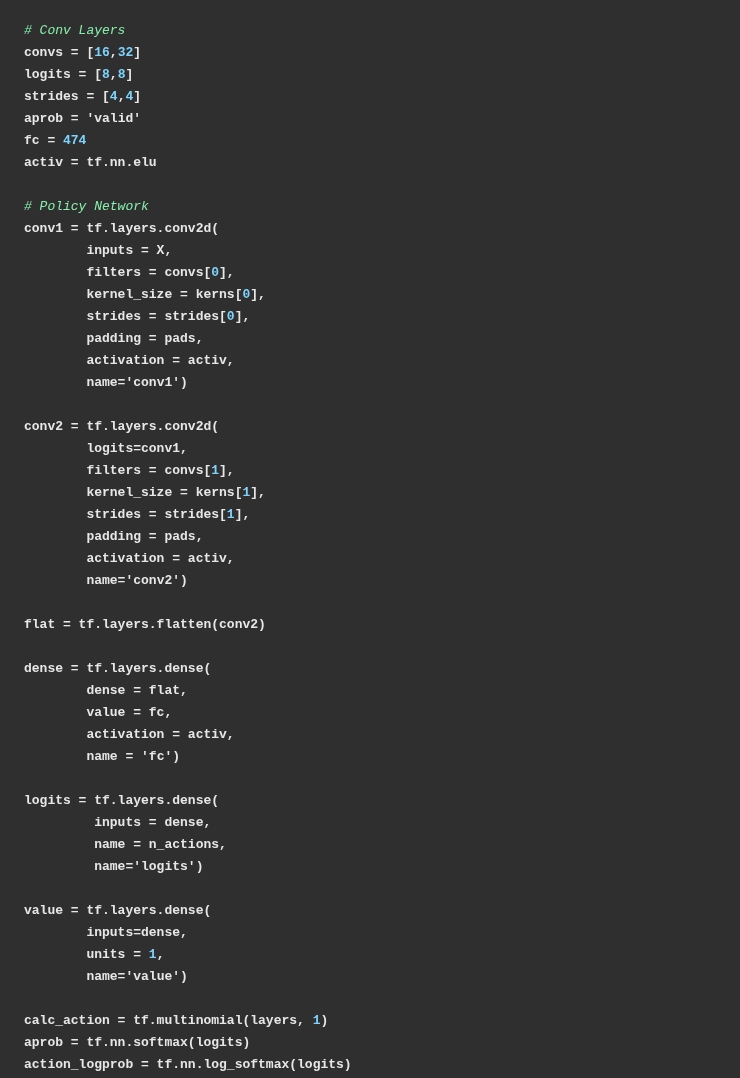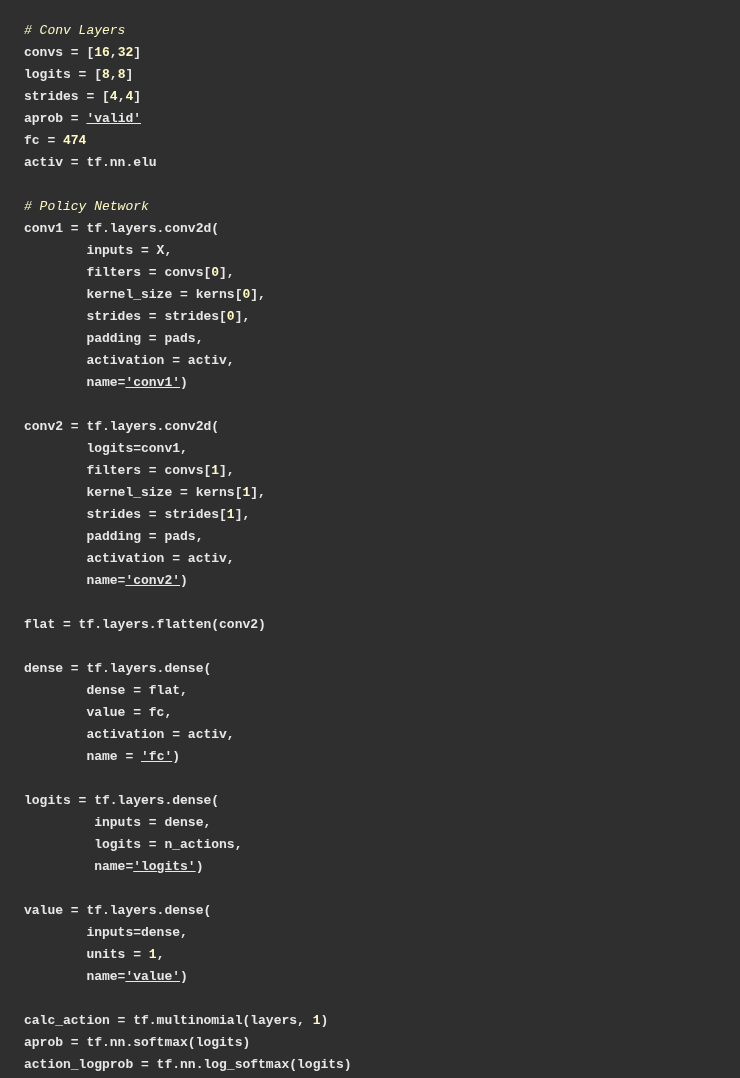--- a/index.html
+++ b/index.html
@@ -13,23 +13,23 @@
   pre.code {
     margin: 0;
     padding: 20px 24px;
     font-family: Consolas, "Courier New", monospace;
     font-size: 13px;
     line-height: 22px;
     color: #e7e7e7;
     font-weight: 600;
     white-space: pre;
   }
-  .c   { color: #fef9c3; font-style: italic; font-weight: 500; } 
-  .n   { color: #fef9c3; }  
-  .s   { color: #e7e7e7; text-decoration: underline; }  
+  .c   { color: #86efac; font-style: italic; font-weight: 500; } 
+  .n   { color: #7dd3fc; }  
+  .s   { color: #e7e7e7; }  
   .p   { color: #e7e7e7; }  
 </style>
 </head>
 <body>
 
 <pre class="code"><span><span class="c"># Conv Layers</span></span>
 <span><span class="p">convs = [</span><span class="n">16</span><span class="p">,</span><span class="n">32</span><span class="p">]</span></span>
 <span><span class="p">logits = [</span><span class="n">8</span><span class="p">,</span><span class="n">8</span><span class="p">]</span></span>
 <span><span class="p">strides = [</span><span class="n">4</span><span class="p">,</span><span class="n">4</span><span class="p">]</span></span>
 <span><span class="p">aprob = </span><span class="s">'valid'</span></span>
@@ -58,21 +58,21 @@
 <span><span class="p">flat = tf.layers.flatten(conv2)</span></span>
 <span><span class="p"></span></span>
 <span><span class="p">dense = tf.layers.dense(</span></span>
 <span><span class="p">        dense = flat,</span></span>
 <span><span class="p">        value = fc,</span></span>
 <span><span class="p">        activation = activ,</span></span>
 <span><span class="p">        name = </span><span class="s">'fc'</span><span class="p">)</span></span>
 <span><span class="p"></span></span>
 <span><span class="p">logits = tf.layers.dense(</span></span>
 <span><span class="p">         inputs = dense,</span></span>
-<span><span class="p">         logits = n_actions,</span></span>
+<span><span class="p">         name = n_actions,</span></span>
 <span><span class="p">         name=</span><span class="s">'logits'</span><span class="p">)</span></span>
 <span><span class="p"></span></span>
 <span><span class="p">value = tf.layers.dense(</span></span>
 <span><span class="p">        inputs=dense,</span></span>
 <span><span class="p">        units = </span><span class="n">1</span><span class="p">,</span></span>
 <span><span class="p">        name=</span><span class="s">'value'</span><span class="p">)</span></span>
 <span><span class="p"></span></span>
 <span><span class="p">calc_action = tf.multinomial(layers, </span><span class="n">1</span><span class="p">)</span></span>
 <span><span class="p">aprob = tf.nn.softmax(logits)</span></span>
 <span><span class="p">action_logprob = tf.nn.log_softmax(logits)</span></span>

